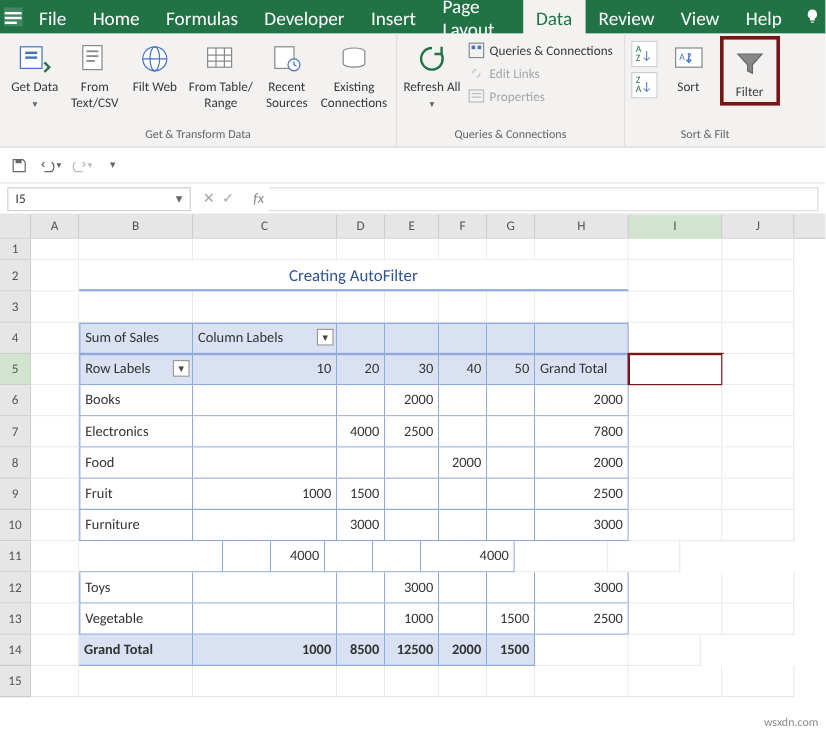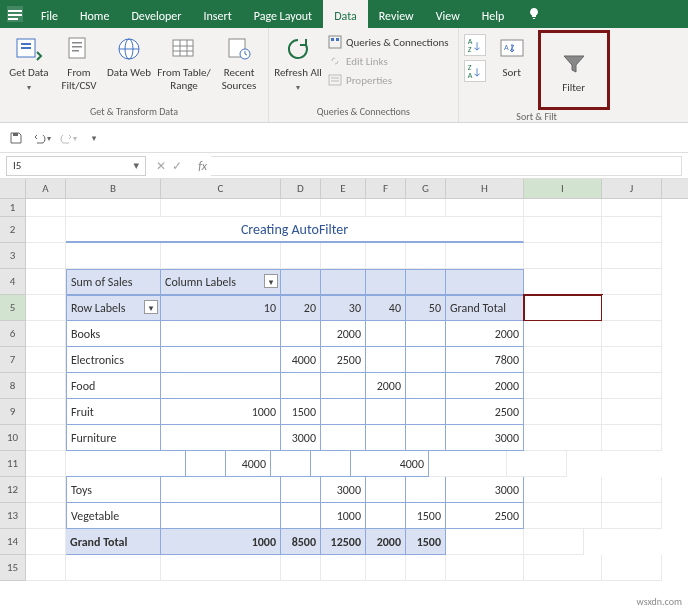--- a/index.html
+++ b/index.html
@@ -1,45 +1,45 @@
 <!DOCTYPE html>
 <html><head>
 <meta charset="utf-8">
 <style>
 * { box-sizing: border-box; margin: 0; padding: 0; font-family: 'Segoe UI', Calibri, Arial, sans-serif; }
 body { background: #fff; width: 688px; height: 612px; overflow: hidden; font-size: 12px; }
 
 
 .menubar { background: #217346; height: 28px; display: flex; align-items: stretch; color: #fff; }
-.menubar .tab { padding: 16px 11px; display: flex; align-items: center; font-size: 12px; cursor: pointer; }
+.menubar .tab { padding: 16px 11px; display: flex; align-items: center; font-size: 16px; cursor: pointer; }
 .menubar .tab.active { background: #f3f2f1; color: #217346; }
 .menubar .icon-cell { width: 30px; display: flex; align-items: center; justify-content: center; }
 
 
 .ribbon { height: 95px; background: #f3f2f1; border-bottom: 1px solid #d6d6d6; display: flex; position: relative; }
 .ribbon-group { display: flex; flex-direction: column; align-items: center; border-right: 1px solid #e1dfdd; padding: 2px 5px; }
 .ribbon-group .buttons { display: flex; flex: 1; align-items: flex-start; gap: 2px; }
 .ribbon-group .group-label { font-size: 10px; color: #666; padding-bottom: 2px; text-align: right; }
 .big-btn { display: flex; flex-direction: column; align-items: center; justify-content: flex-start; width: 52px; padding-top: 4px; text-align: center; font-size: 11px; line-height: 1.15; color: #3a3a3a; cursor: pointer; gap: 3px; }
 .big-btn .icon { height: 30px; display: flex; align-items: center; justify-content: center; }
 .big-btn.narrow { width: 48px; }
 .small-stack { display: flex; flex-direction: column; gap: 3px; padding-top: 4px; font-size: 11px; color: #3a3a3a; }
 .small-item { display: flex; align-items: center; gap: 4px; padding: 1px 4px; cursor: pointer; }
 .small-item.disabled { color: #a6a6a6; }
 .sort-btns { display: flex; gap: 2px; padding-top: 4px; }
 .sort-col { display: flex; flex-direction: column; gap: 4px; }
 .sort-icon { width: 22px; height: 22px; border: 1px solid #cfcfcf; background: #fff; display: flex; align-items: center; justify-content: center; font-size: 10px; color: #217346; cursor: pointer; }
-.filter-big { border: 3px solid #7a1515; padding: 12px; }
+.filter-big { border: 3px solid #7a1515; padding: 1px; }
 
 
 .qat-row { height: 30px; background: #fff; border-bottom: 1px solid #e1dfdd; display: flex; align-items: center; padding: 0 6px; gap: 6px; }
 .qat-btn { width: 20px; height: 20px; display: flex; align-items: center; justify-content: center; color: #666; cursor: pointer; }
 
 .namebox-row { height: 26px; background: #fff; border-bottom: 1px solid #e1dfdd; display: flex; align-items: center; padding: 0 6px; }
-.namebox { width: 140px; height: 20px; border: 1px solid #cfcfcf; background: #fff; display: flex; align-items: center; padding: 0 6px; font-size: 11px; color: #333; gap: 20px; }
+.namebox { width: 153px; height: 20px; border: 1px solid #cfcfcf; background: #fff; display: flex; align-items: center; padding: 0 6px; font-size: 11px; color: #333; gap: 20px; }
 .namebox .dd { margin-left: auto; color: #666; }
 .fx-btns { display: flex; align-items: center; margin-left: 10px; gap: 6px; color: #a6a6a6; }
 .fx-label { font-style: italic; color: #888; margin-left: 10px; }
 
 
 .grid { position: relative; }
 .col-headers { display: flex; height: 20px; background: #e6e6e6; border-bottom: 1px solid #ccc; }
 .corner { width: 26px; border-right: 1px solid #ccc; background: #e6e6e6; }
 .ch { border-right: 1px solid #ccc; display: flex; align-items: center; justify-content: center; font-size: 11px; color: #555; background: #e6e6e6; }
 .ch.sel { background: #d2e3cf; }
@@ -86,20 +86,21 @@
   <div class="icon-cell">
     <svg width="16" height="16" viewBox="0 0 16 16">
         <rect width="16" height="16" fill="#fff" opacity="0.15"></rect>
         <rect x="1" y="4" width="14" height="2" fill="#fff"></rect>
         <rect x="1" y="8" width="14" height="2" fill="#fff"></rect>
         <rect x="1" y="12" width="10" height="2" fill="#fff"></rect>
       </svg>
   </div>
   <div class="tab">File</div>
   <div class="tab">Home</div>
+  <div class="tab">Formulas</div>
   <div class="tab">Developer</div>
   <div class="tab">Insert</div>
   <div class="tab">Page Layout</div>
   <div class="tab active">Data</div>
   <div class="tab">Review</div>
   <div class="tab">View</div>
   <div class="tab">Help</div>
   <div class="icon-cell" style="margin-left:4px">
     <svg width="14" height="14" viewBox="0 0 14 14">
         <path d="M7 1a4 4 0 0 0-2 7.4V10h4V8.4A4 4 0 0 0 7 1zm-1 10h2v1H6z" fill="#fff"></path>
@@ -125,31 +126,31 @@
       </div>
       <div class="big-btn narrow">
         <div class="icon">
             <svg width="28" height="26">
               <rect x="4" y="2" width="16" height="20" fill="#fff" stroke="#888"></rect>
               <rect x="7" y="6" width="10" height="1.5" fill="#888"></rect>
               <rect x="7" y="10" width="10" height="1.5" fill="#888"></rect>
               <rect x="7" y="14" width="7" height="1.5" fill="#888"></rect>
             </svg>
           </div>
-        <span>From Filt/CSV</span>
+        <span>From Text/CSV</span>
       </div>
       <div class="big-btn narrow">
         <div class="icon">
             <svg width="28" height="26">
               <circle cx="14" cy="13" r="10" fill="#fff" stroke="#4472c4"></circle>
               <ellipse cx="14" cy="13" rx="4" ry="10" fill="none" stroke="#4472c4"></ellipse>
               <line x1="4" y1="13" x2="24" y2="13" stroke="#4472c4"></line>
             </svg>
           </div>
-        <span>Data Web</span>
+        <span>Filt Web</span>
       </div>
       <div class="big-btn" style="width:58px">
         <div class="icon">
             <svg width="28" height="26">
               <rect x="3" y="4" width="20" height="16" fill="#fff" stroke="#888"></rect>
               <line x1="3" y1="10" x2="23" y2="10" stroke="#888"></line>
               <line x1="3" y1="15" x2="23" y2="15" stroke="#888"></line>
               <line x1="10" y1="4" x2="10" y2="20" stroke="#888"></line>
               <line x1="17" y1="4" x2="17" y2="20" stroke="#888"></line>
             </svg>
@@ -158,20 +159,29 @@
       </div>
       <div class="big-btn narrow">
         <div class="icon">
             <svg width="28" height="26">
               <rect x="4" y="3" width="16" height="18" fill="#fff" stroke="#888"></rect>
               <circle cx="20" cy="18" r="5" fill="#fff" stroke="#4472c4"></circle>
               <path d="M20 15v3l2 1" stroke="#4472c4" fill="none"></path>
             </svg>
           </div>
         <span>Recent Sources</span>
+      </div>
+      <div class="big-btn" style="width:60px">
+        <div class="icon">
+            <svg width="28" height="26">
+              <ellipse cx="14" cy="7" rx="9" ry="3" fill="#fff" stroke="#888"></ellipse>
+              <path d="M5 7v10c0 1.7 4 3 9 3s9-1.3 9-3V7" fill="#fff" stroke="#888"></path>
+            </svg>
+          </div>
+        <span>Existing Connections</span>
       </div>
     </div>
     <div class="group-label">Get &amp; Transform Data</div>
   </div>
 
   <div class="ribbon-group">
     <div class="buttons">
       <div class="big-btn narrow">
         <div class="icon">
             <svg width="28" height="26">

